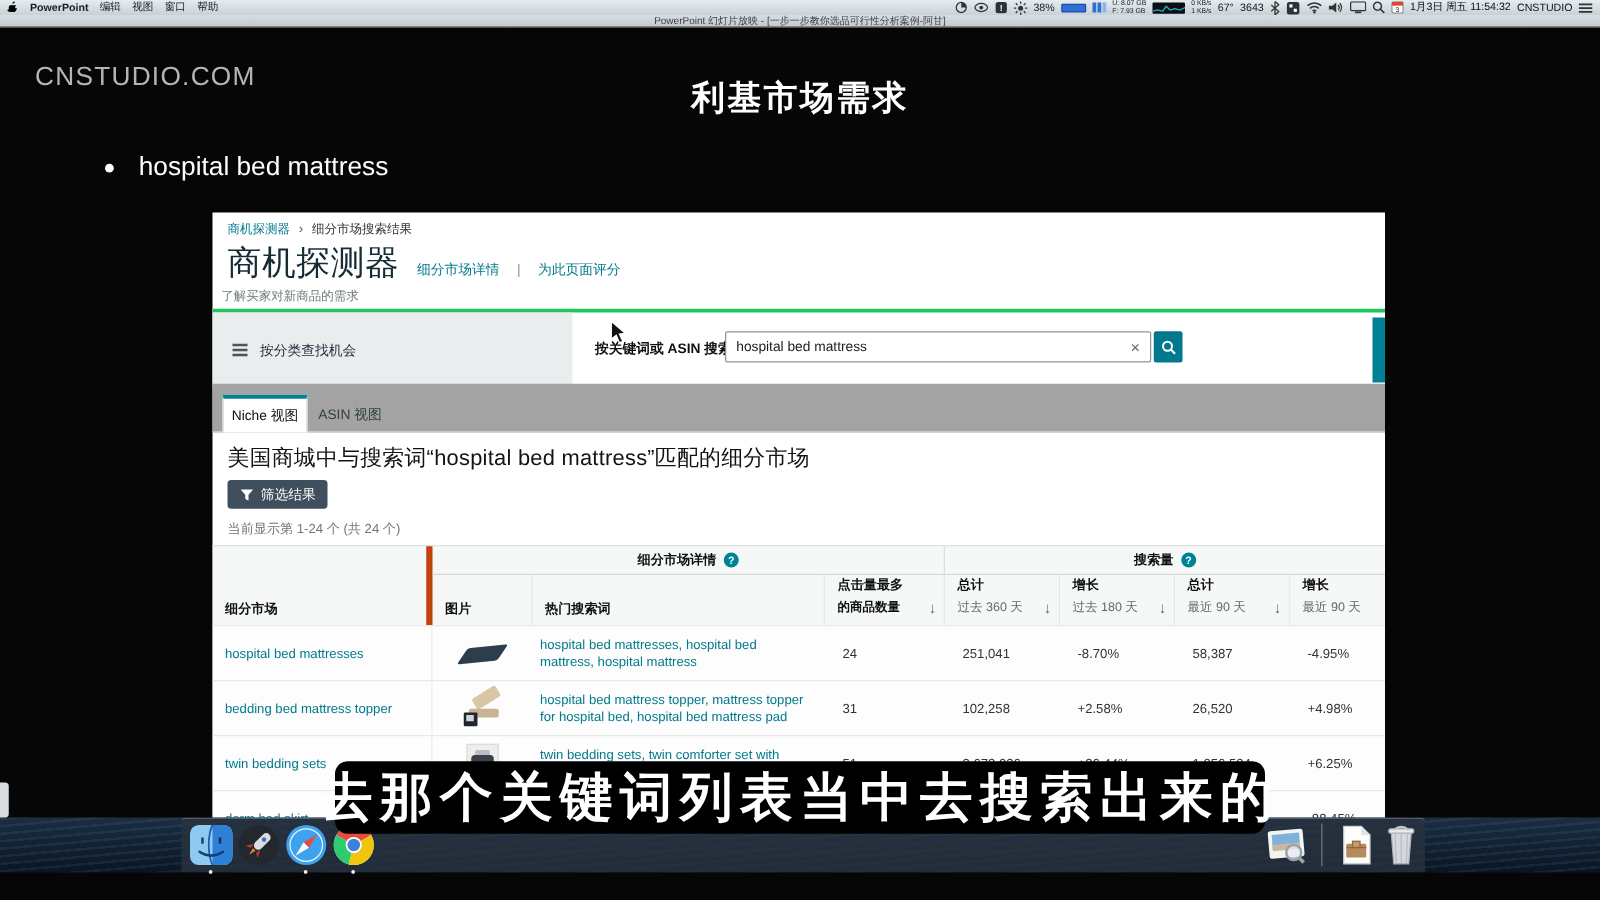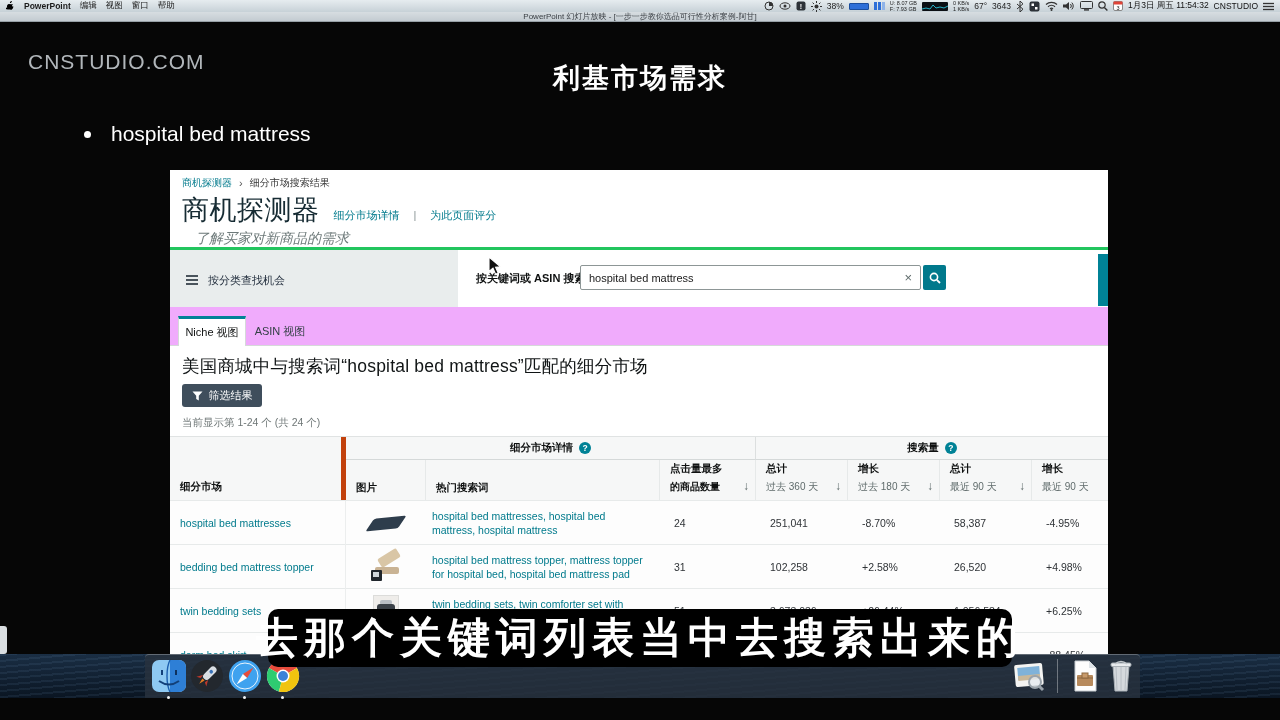--- a/index.html
+++ b/index.html
@@ -43,37 +43,37 @@
   .panel { position:absolute; left:170px; top:148px; width:938px; height:490px;
     background:#fff; color:#0f1111; overflow:hidden; }
   .crumbs { position:absolute; left:12px; top:6px; font-size:10px; display:flex; gap:7px; align-items:center;}
   .crumbs .lnk { color:#007a8c; }
   .crumbs .sep { color:#555; font-size:11px; }
   .crumbs .cur { color:#333; }
   .titlerow { position:absolute; left:12px; top:22px; display:flex; align-items:baseline; gap:14px;}
   .bigtitle { font-size:27px; font-weight:500; color:#162b33; letter-spacing:.5px;}
   .hlink { font-size:11px; color:#007a8c; }
   .pipe { color:#8a9596; font-size:11px; }
-  .subtitle { position:absolute; left:25px; top:60px; font-style:italic; color:#6e7a7a; font-size:14px;}
+  .subtitle { position:absolute; left:7px; top:60px; color:#6e7a7a; font-size:10px;}
   .band { position:absolute; left:0; top:77px; width:938px; height:60px; background:#fff; border-top:3px solid #22c55e;}
   .band-left { position:absolute; left:0; top:0; width:288px; height:60px; background:#e9eded;
     display:flex; align-items:center; gap:10px; padding-left:16px;}
   .burger { display:flex; flex-direction:column; gap:2px; }
   .burger i { width:12px; height:2px; background:#4a545c; display:block; }
   .nav-label { font-size:11px; color:#232f3e; }
   .search-label { position:absolute; left:306px; top:21px; font-size:11px; font-weight:bold; color:#0f1111;}
   .search-box { position:absolute; left:410px; top:15px; width:341px; height:25px;
     border:1px solid #8d9696; border-radius:2px; background:#fff; display:flex; align-items:center;}
   .search-box input { flex:1; border:none; outline:none; font-size:11px; color:#1a1a1a;
     padding:0 8px; font-family:"Liberation Sans",sans-serif; background:transparent;}
   .clear-x { color:#5f6b6b; font-size:13px; padding:0 8px; line-height:1;}
   .search-btn { position:absolute; left:753px; top:15px; width:23px; height:25px;
     background:#00798c; border-radius:2px; display:flex; align-items:center; justify-content:center;}
   .side-tab { position:absolute; left:928px; top:84px; width:10px; height:52px; background:#008296;}
-  .tabstrip { position:absolute; left:0; top:137px; width:938px; height:39px; background:#f0abfc;
+  .tabstrip { position:absolute; left:0; top:137px; width:938px; height:39px; background:#a3a3a3;
     border-bottom:1px solid #d5d9d9;}
   .tab { position:absolute; top:9px; height:30px; font-size:11px; display:flex; align-items:center; justify-content:center;}
   .tab.active { left:8px; width:68px; background:#fff; border:1px solid #d5d9d9; border-bottom:none;
     border-top:3px solid #008296; color:#0f1111; }
   .tab.idle { left:76px; width:68px; color:#334045; }
   .res-heading { position:absolute; left:12px; top:184px; font-size:17.5px; color:#101415; letter-spacing:.2px;}
   .filter-btn { position:absolute; left:12px; top:214px; width:80px; height:23px; background:#3f4e5c;
     border-radius:3px; color:#fff; font-size:11px; display:flex; align-items:center; justify-content:center; gap:6px;}
   .res-count { position:absolute; left:12px; top:246px; font-size:10.5px; color:#6f7777; }
 

